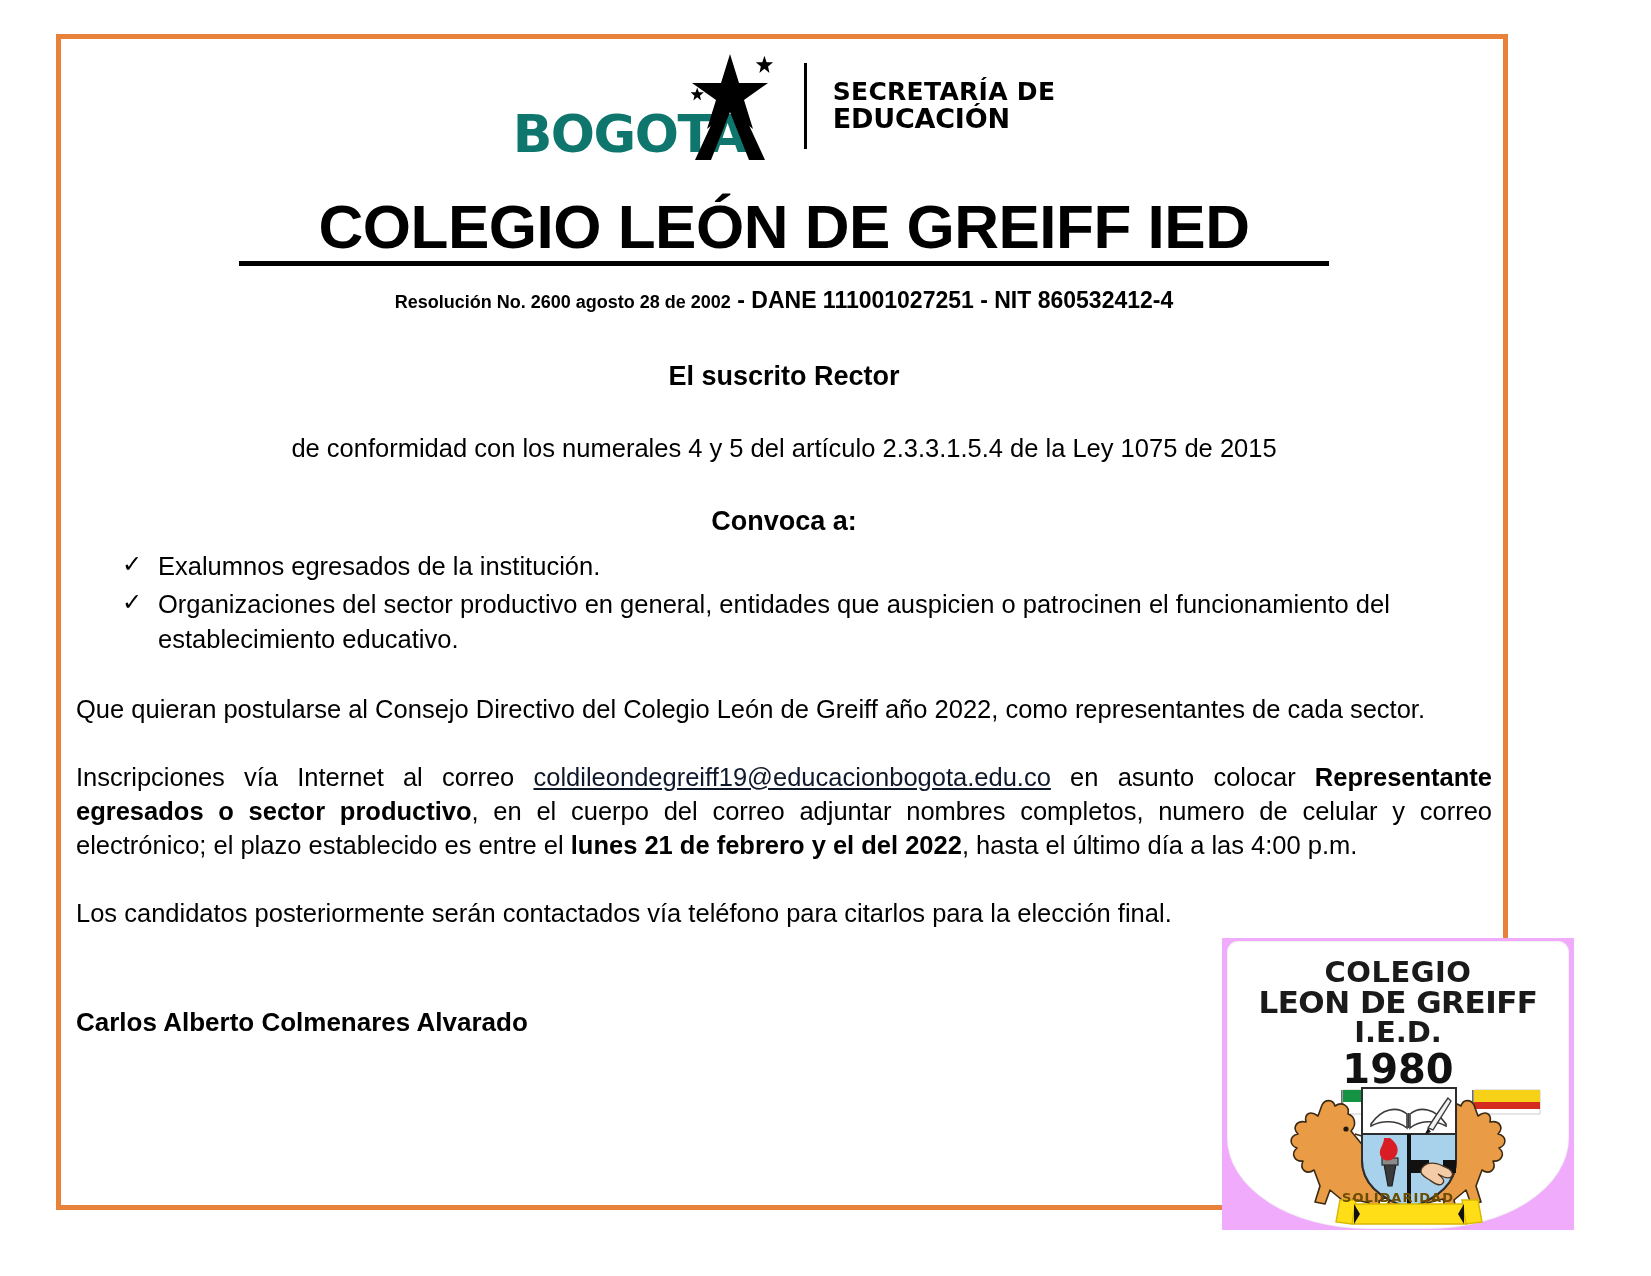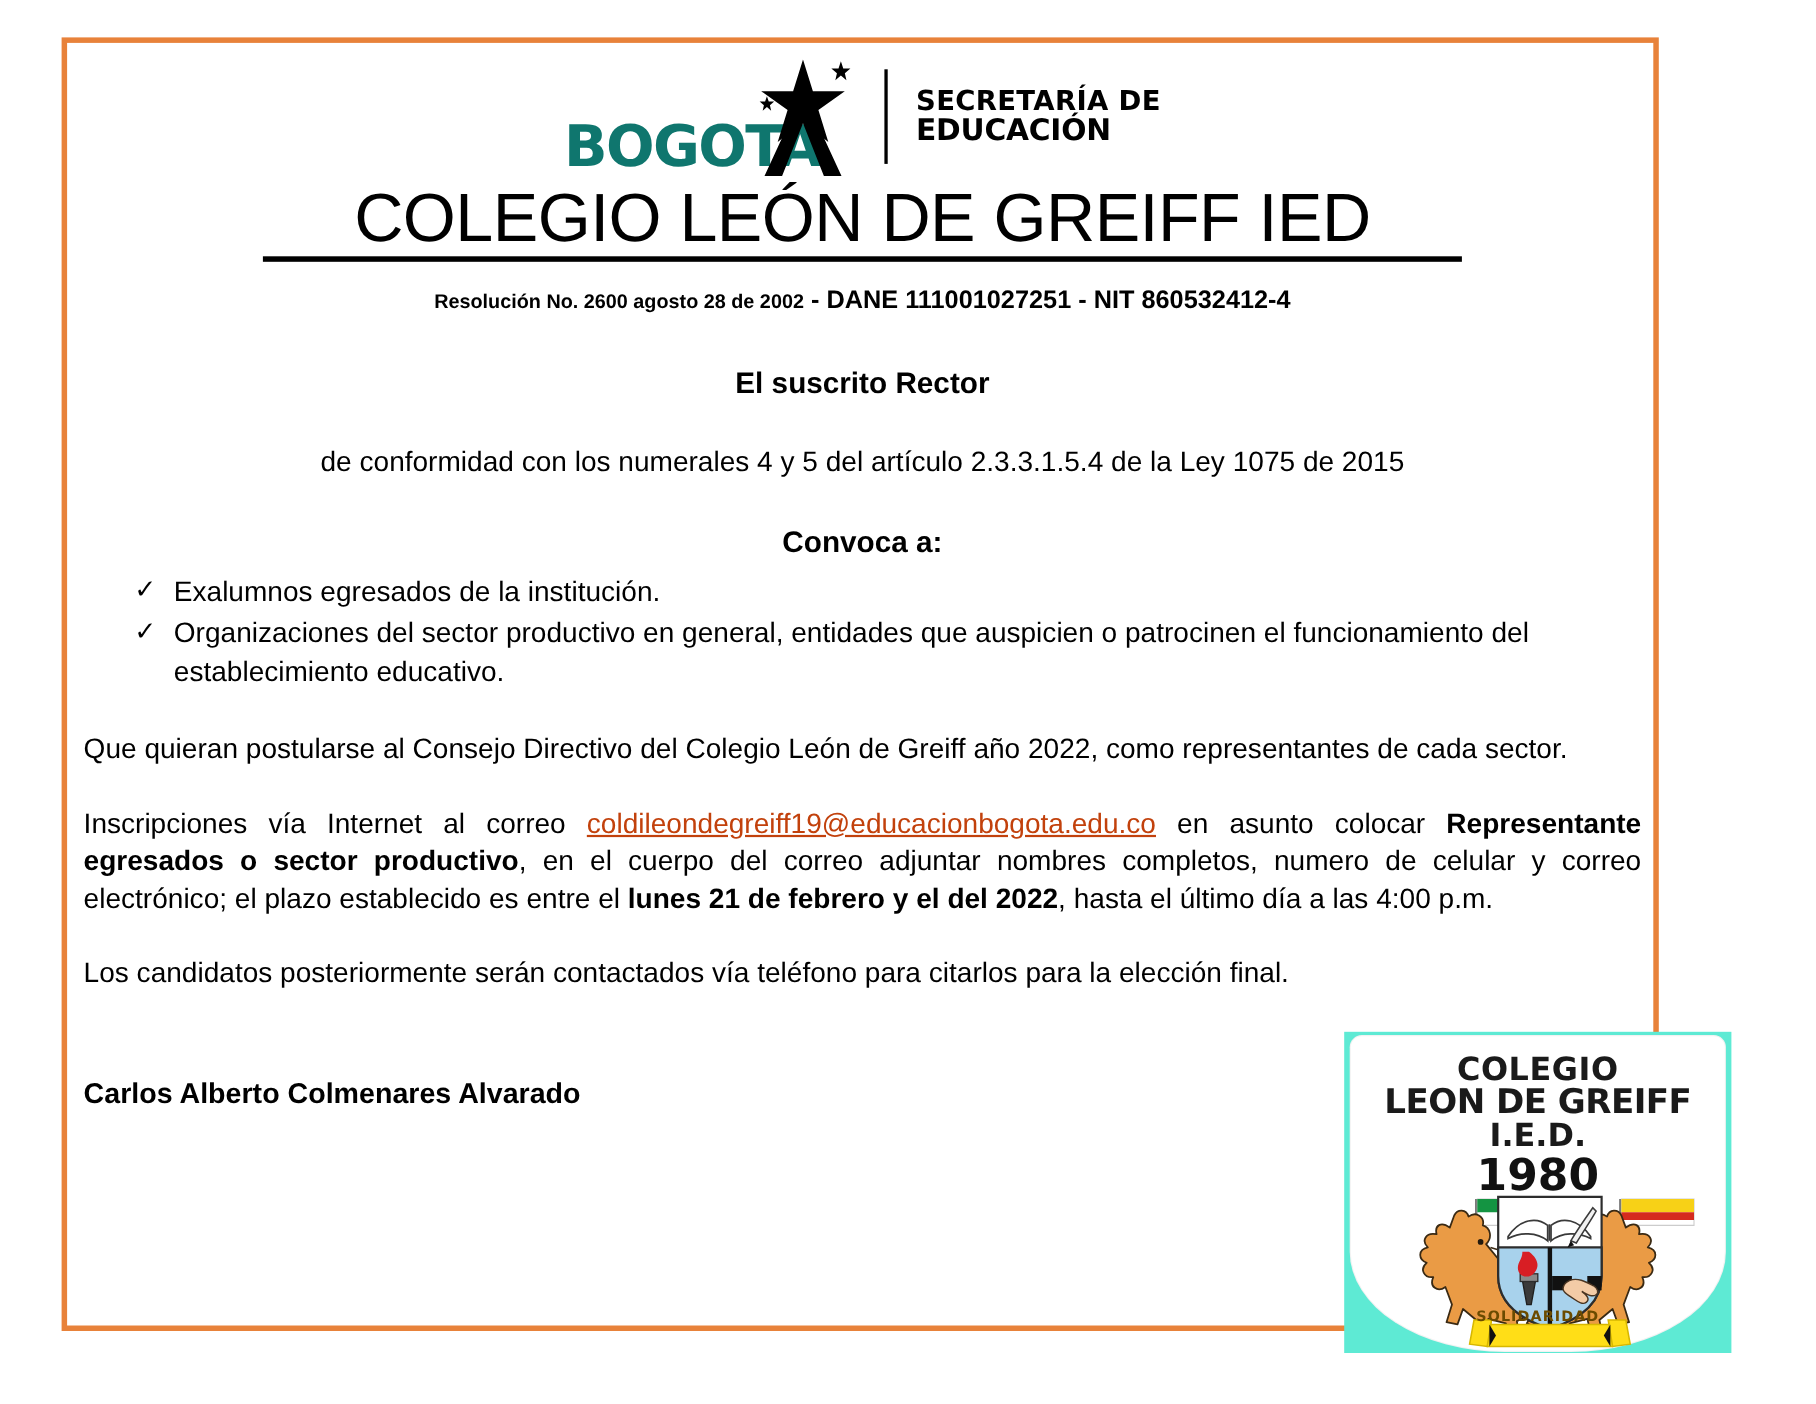--- a/index.html
+++ b/index.html
@@ -93,24 +93,25 @@
   .sed-line2 {
     font-size: 27px;
     font-weight: 700;
     letter-spacing: -0.2px;
   }
 
   
   .title {
     text-align: center;
     font-family: "Liberation Sans", sans-serif;
-    font-weight: 400;
+    font-weight: 700;
     font-size: 62px;
     letter-spacing: -0.5px;
     line-height: 1.05;
+    margin-top: 28px;
     white-space: nowrap;
   }
   .title-rule {
     width: 1090px;
     height: 5px;
     background: #000;
     margin: 2px auto 0 auto;
   }
   .subtitle {
     text-align: center;
@@ -178,39 +179,39 @@
   .p-just {
     text-align: justify;
     font-size: 25.5px;
     line-height: 1.33;
   }
   .p-que { margin-top: 36px; }
   .p-insc { margin-top: 34px; }
   .p-cand { margin-top: 34px; }
 
   a.mail {
-    color: #c2410c;
+    color: #0f172a;
     text-decoration: underline;
   }
 
   .signature {
     margin-top: 74px;
     font-weight: 700;
     font-size: 26px;
     line-height: 1.45;
   }
 
   
   #seal {
     position: absolute;
     left: 1222px;
     top: 938px;
     width: 352px;
     height: 292px;
-    background: #5eead4;
+    background: #f0abfc;
     overflow: hidden;
   }
   .seal-shield {
     position: absolute;
     left: 6px;
     top: 4px;
     width: 340px;
     height: 286px;
     background: #ffffff;
     border-radius: 10px 10px 140px 140px / 10px 10px 90px 90px;

